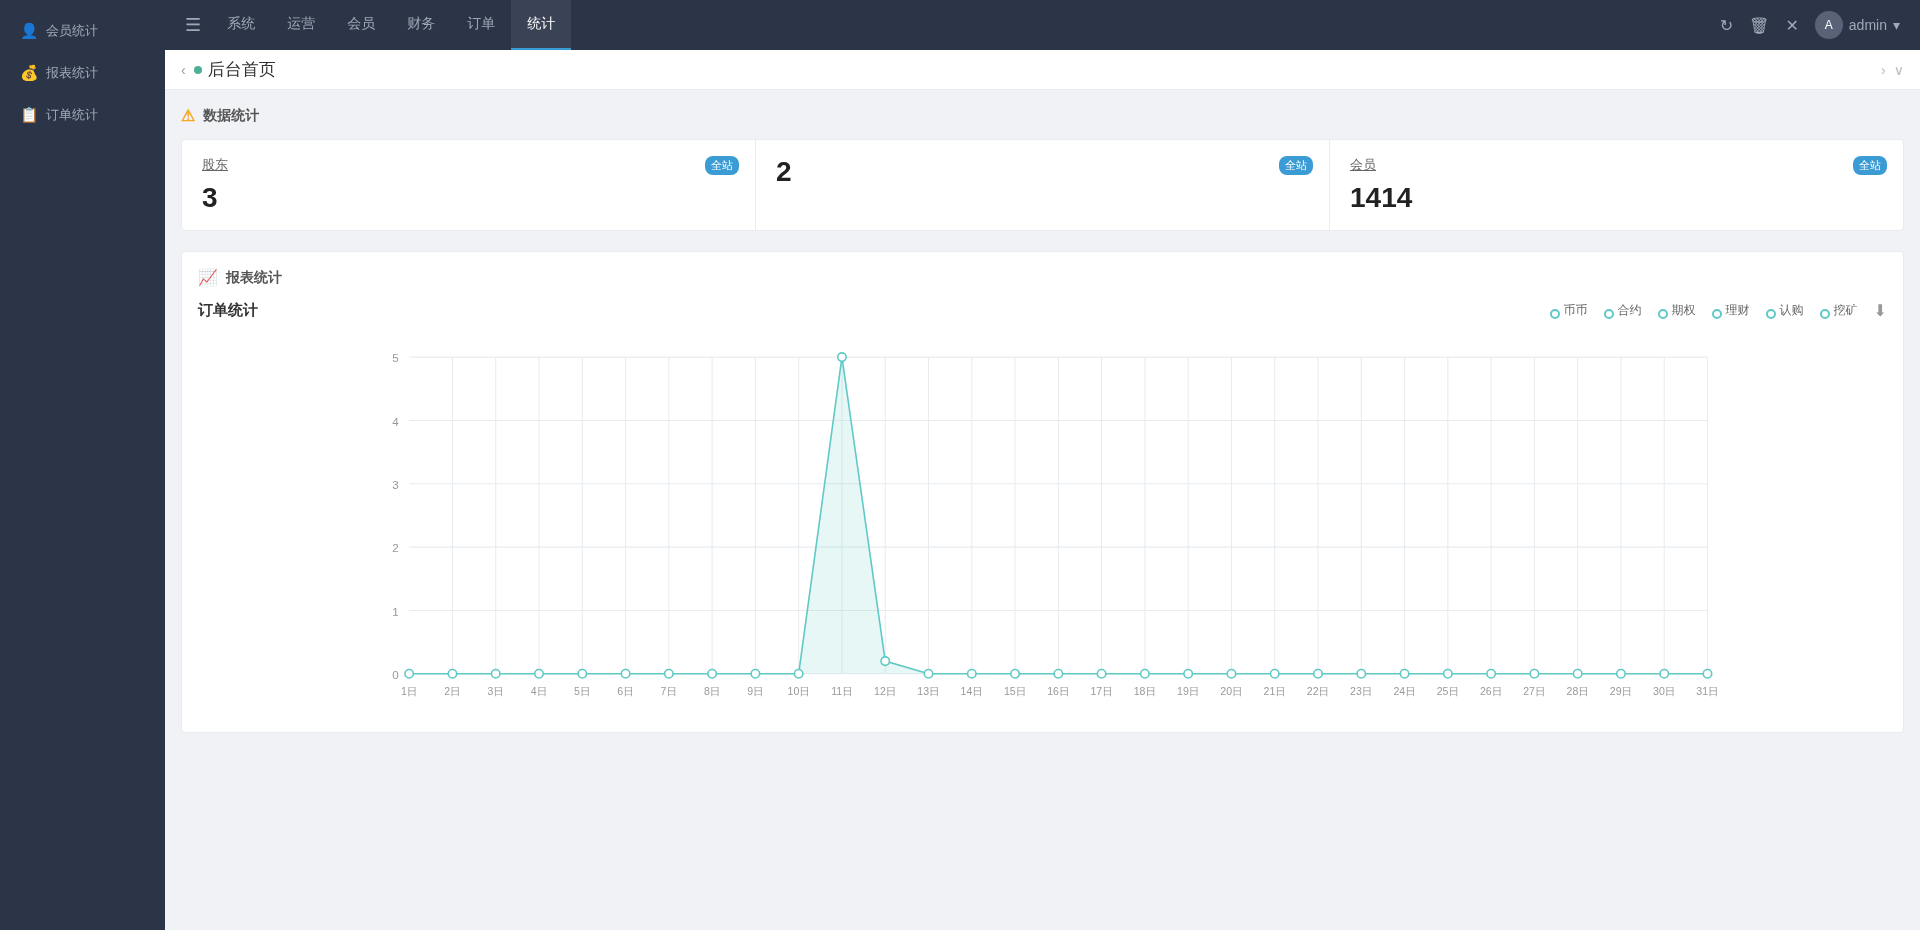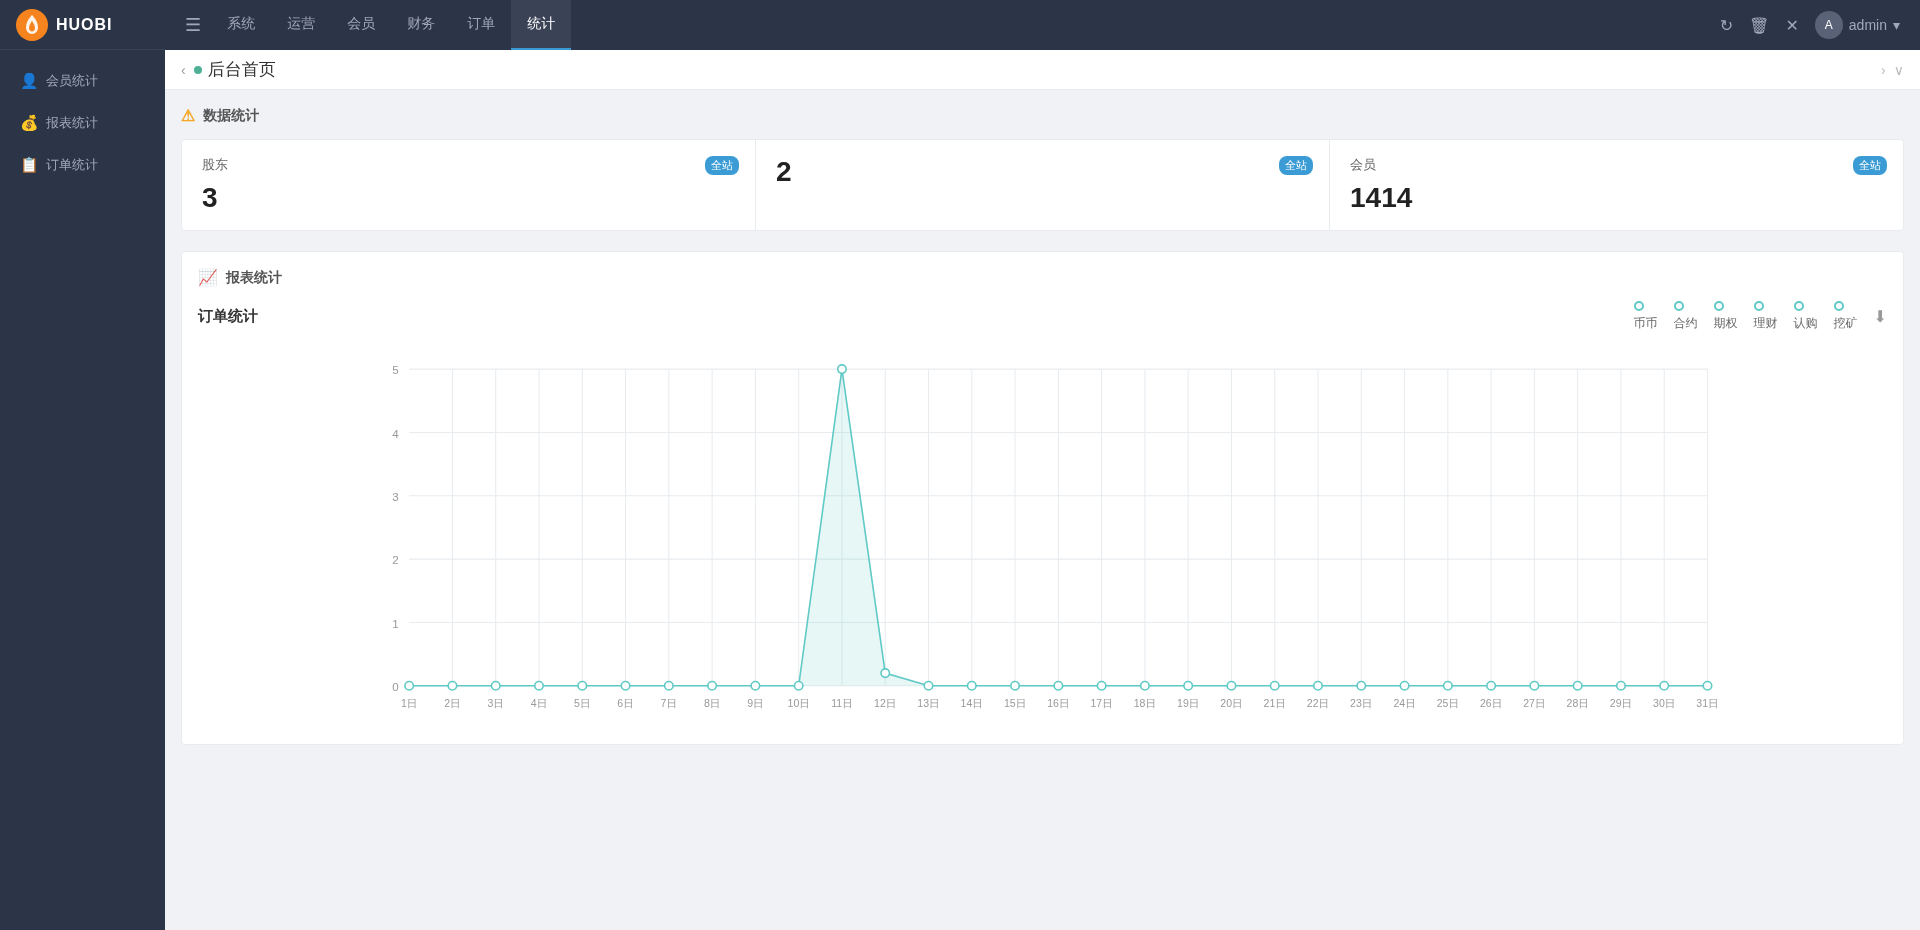--- a/index.html
+++ b/index.html
@@ -202,20 +202,21 @@
       flex: 1;
       padding: 16px 20px;
       border-right: 1px solid #e8ecef;
       position: relative;
     }
     .stat-card:last-child { border-right: none; }
     .stat-label {
       font-size: 13px;
       color: #666;
       margin-bottom: 8px;
+      text-decoration: underline;
     }
     .stat-value {
       font-size: 28px;
       font-weight: bold;
       color: #222;
     }
     .stat-badge {
       position: absolute;
       top: 16px;
       right: 16px;
@@ -246,23 +247,22 @@
     }
     .chart-legend {
       display: flex;
       gap: 16px;
       align-items: center;
       font-size: 12px;
       color: #666;
     }
     .legend-item {
       display: flex;
-      align-items: flex-start;
+      align-items: flex-end;
       gap: 4px;
-      flex-direction: column;
     }
     .legend-dot {
       width: 10px;
       height: 10px;
       border-radius: 50%;
       border: 2px solid #5ec9c5;
       background: transparent;
     }
     .chart-download {
       color: #999;
@@ -279,29 +279,20 @@
     }
     .chart-svg {
       width: 100%;
       height: 100%;
     }
   </style>
 </head>
 <body>
 
 <aside class="sidebar">
-  <div class="sidebar-logo">
-
-    <svg class="sidebar-logo-icon" viewBox="0 0 32 32" xmlns="http://www.w3.org/2000/svg">
-      <circle cx="16" cy="16" r="16" fill="#f5841f"></circle>
-      <path d="M16 6 C16 6 10 12 10 18 C10 22 12.5 25 16 25 C19.5 25 22 22 22 18 C22 12 16 6 16 6Z" fill="#fff" opacity="0.9"></path>
-      <path d="M16 12 C16 12 13 16 13 19 C13 21 14.3 22.5 16 22.5 C17.7 22.5 19 21 19 19 C19 16 16 12 16 12Z" fill="#f5841f"></path>
-    </svg>
-    <span class="sidebar-logo-text">HUOBI</span>
-  </div>
   <nav class="sidebar-nav">
     <div class="sidebar-item">
       <span class="sidebar-item-icon">👤</span>
       <span>会员统计</span>
     </div>
     <div class="sidebar-item">
       <span class="sidebar-item-icon">💰</span>
       <span>报表统计</span>
     </div>
     <div class="sidebar-item">

